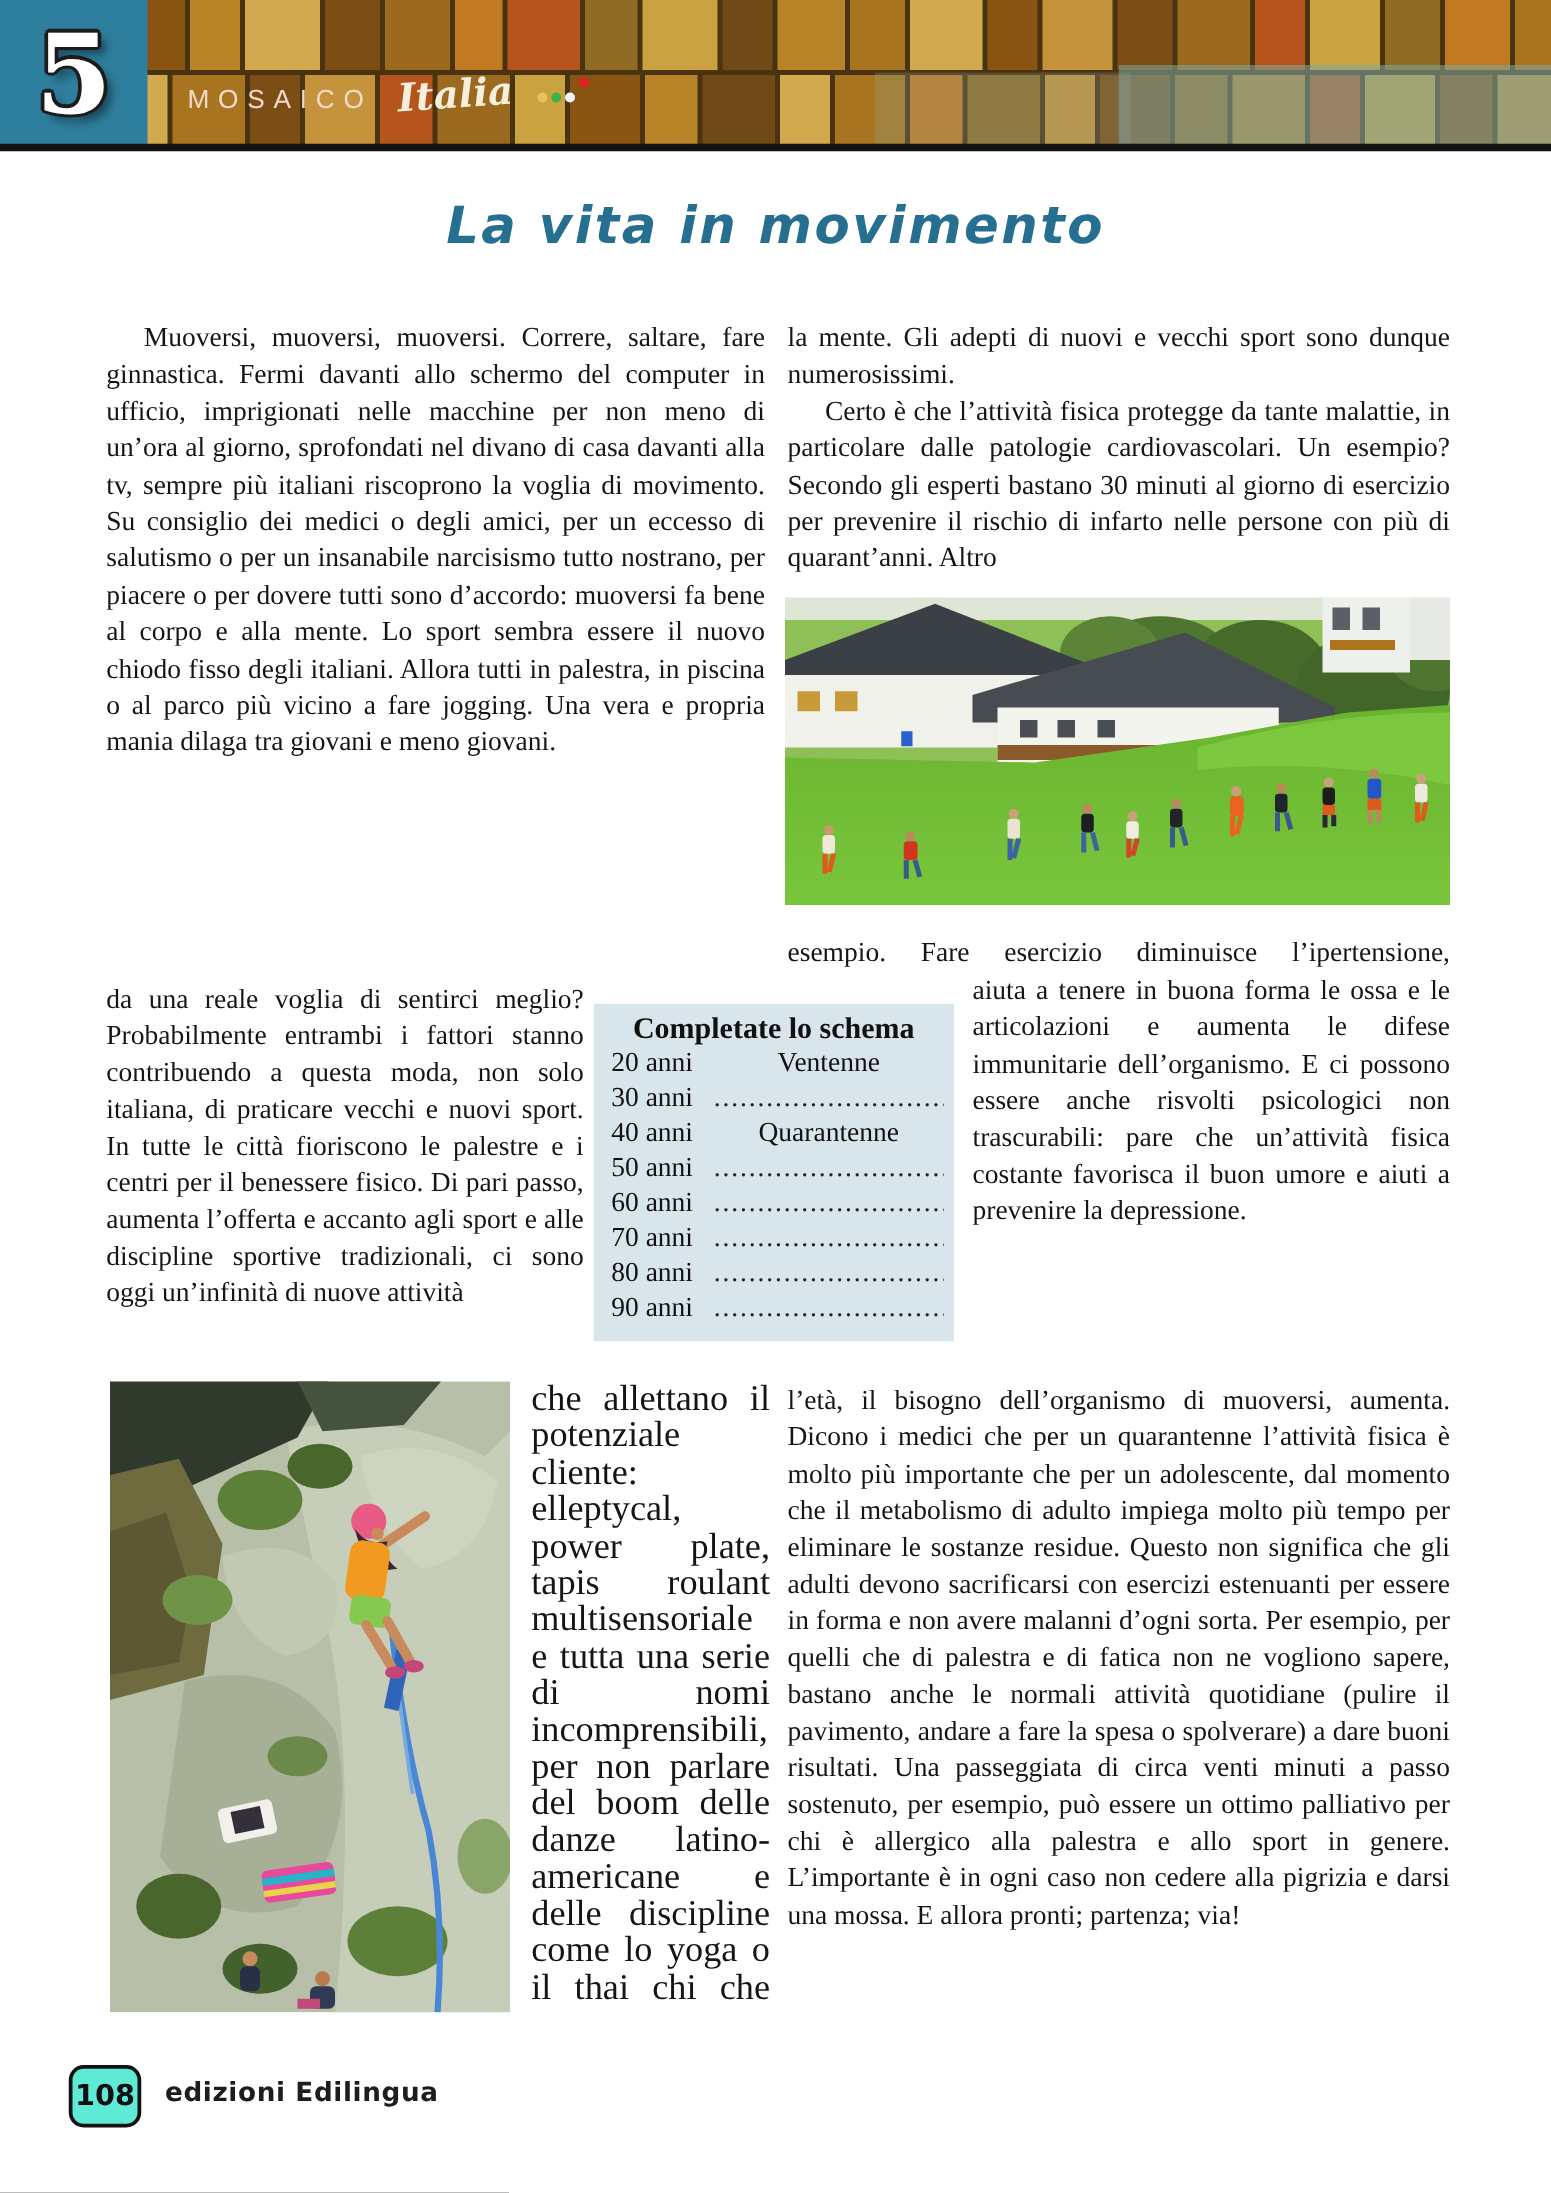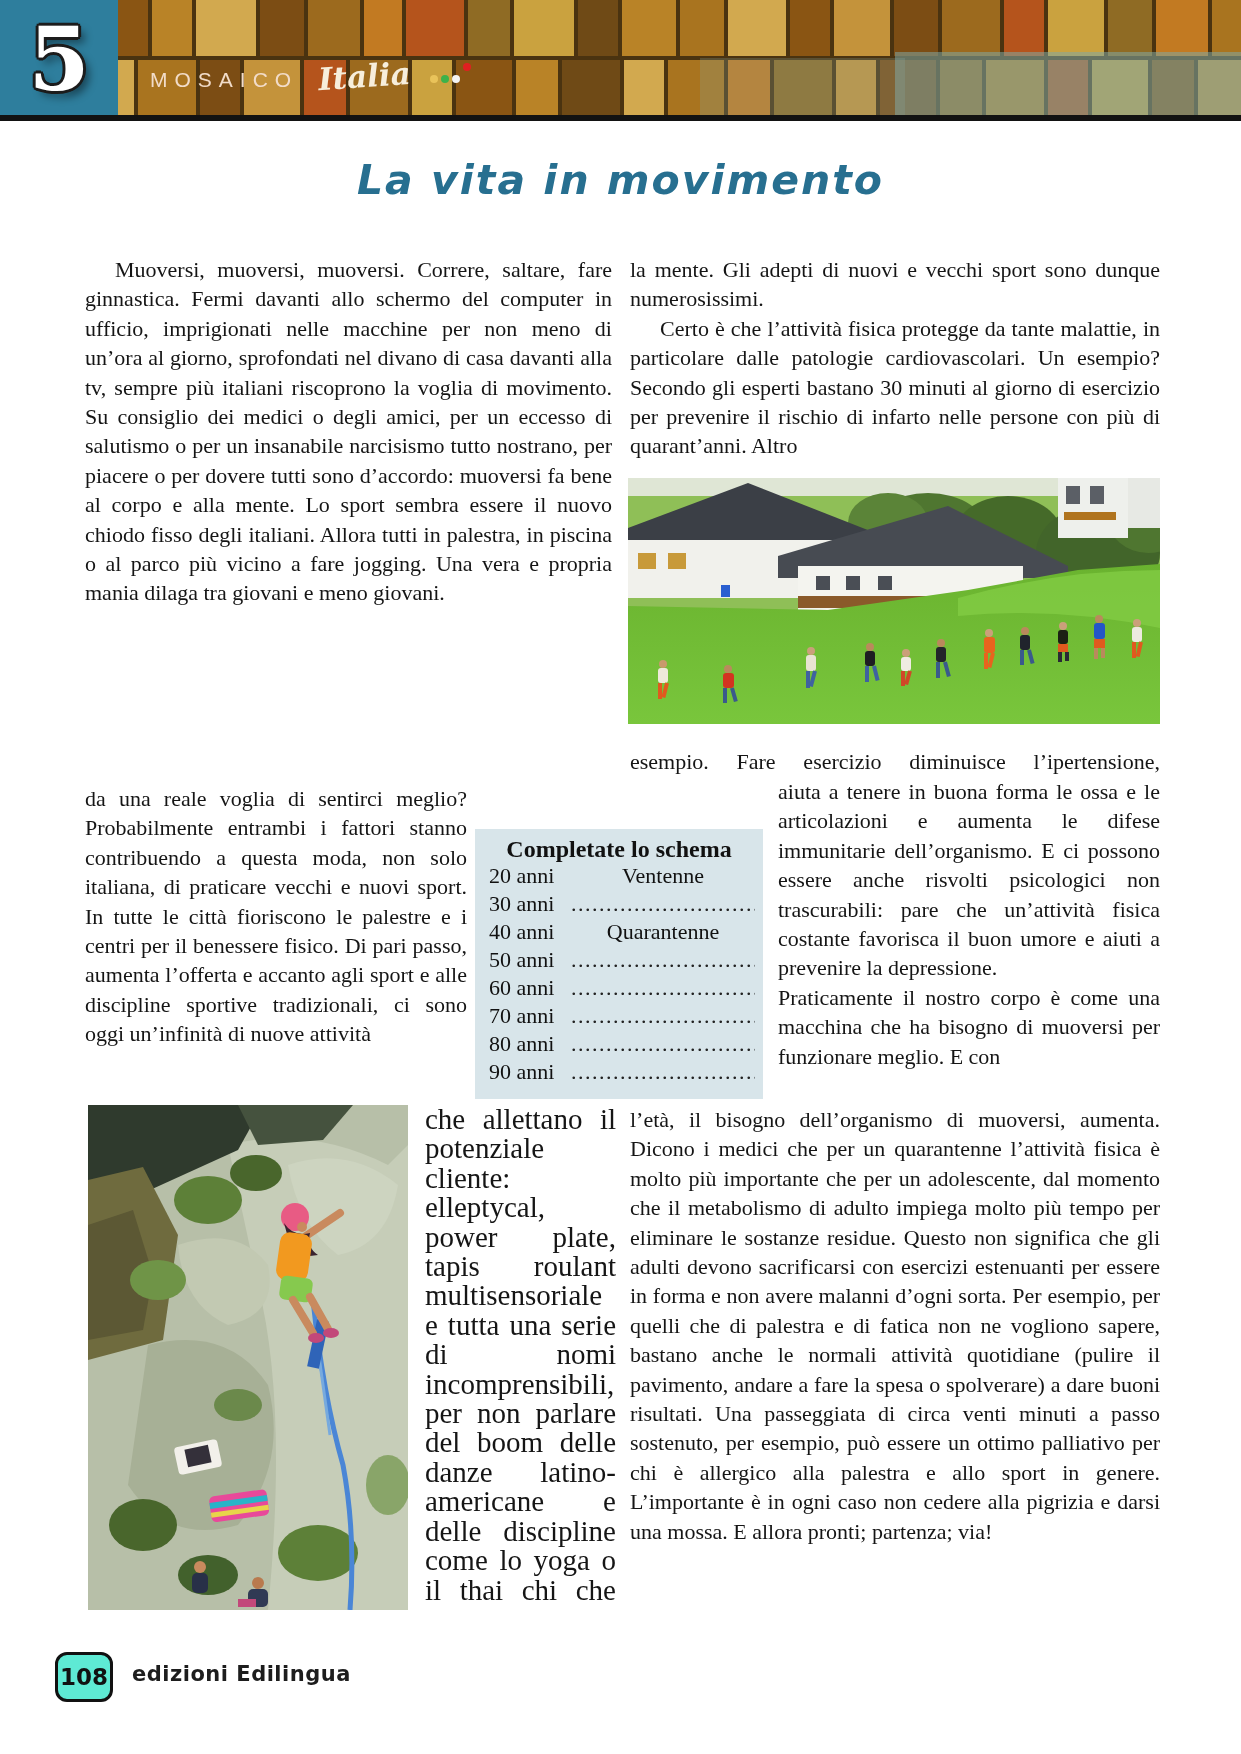--- a/index.html
+++ b/index.html
@@ -37,21 +37,21 @@
   .txt p.ind{text-indent:30px;}
   .blk-l1{left:85px;top:255px;width:527px;height:529px;}
   .blk-l2{left:85px;top:784px;width:382px;height:322px;}
   .blk-m {left:425px;top:1105px;width:191px;height:500px;font-size:29px;}
   .blk-r1{left:630px;top:255px;width:530px;height:208px;}
   .blk-r2{left:630px;top:747px;width:530px;height:30px;text-align-last:justify;}
   .blk-r3{left:778px;top:777px;width:382px;height:328px;}
   .blk-r4{left:630px;top:1105px;width:530px;height:500px;}
 
   
-  .schema-box{position:absolute;left:475px;top:829px;width:288px;height:270px;background:#d8e5ea;}
+  .schema-box{position:absolute;left:475px;top:803px;width:288px;height:270px;background:#d8e5ea;}
   .schema-title{font-family:"Liberation Serif",serif;font-weight:bold;font-size:24px;
                 text-align:center;margin-top:7px;color:#111;}
   .schema-row{display:flex;align-items:baseline;height:28px;padding-left:14px;padding-right:8px;}
   .schema-age{width:82px;flex:0 0 82px;font-size:22px;color:#111;}
   .schema-answer{flex:1;font-size:22px;color:#111;white-space:nowrap;overflow:hidden;}
   .schema-answer.filled{text-align:center;}
   .schema-answer.blank{letter-spacing:1.5px;color:#222;}
 
   
   .photo{position:absolute;overflow:hidden;}
@@ -165,21 +165,20 @@
     <p>la mente. Gli adepti di nuovi e vecchi sport sono dunque numerosissimi.</p>
     <p class="ind">Certo è che l’attività fisica protegge da tante malattie, in particolare dalle patologie cardiovascolari. Un esempio? Secondo gli esperti bastano 30 minuti al giorno di esercizio per prevenire il rischio di infarto nelle persone con più di quarant’anni. Altro</p>
   </div>
 
   <div class="txt blk-r2">
     <p>esempio. Fare esercizio diminuisce l’ipertensione,</p>
   </div>
 
   <div class="txt blk-r3">
     <p>aiuta a tenere in buona forma le ossa e le articolazioni e aumenta le difese immunitarie dell’organismo. E ci possono essere anche risvolti psicologici non trascurabili: pare che un’attività fisica costante favorisca il buon umore e aiuti a prevenire la depressione.</p>
-    <p>Praticamente il nostro corpo è come una macchina che ha bisogno di muoversi per funzionare meglio. E con</p>
   </div>
 
   <div class="txt blk-r4">
     <p>l’età, il bisogno dell’organismo di muoversi, aumenta. Dicono i medici che per un quarantenne l’attività fisica è molto più importante che per un adolescente, dal momento che il metabolismo di adulto impiega molto più tempo per eliminare le sostanze residue. Questo non significa che gli adulti devono sacrificarsi con esercizi estenuanti per essere in forma e non avere malanni d’ogni sorta. Per esempio, per quelli che di palestra e di fatica non ne vogliono sapere, bastano anche le normali attività quotidiane (pulire il pavimento, andare a fare la spesa o spolverare) a dare buoni risultati. Una passeggiata di circa venti minuti a passo sostenuto, per esempio, può essere un ottimo palliativo per chi è allergico alla palestra e allo sport in genere. L’importante è in ogni caso non cedere alla pigrizia e darsi una mossa. E allora pronti; partenza; via!</p>
   </div>
 
   <div class="schema-box">
     <div class="schema-title">Completate lo schema</div>
     <div class="schema-row">
       <span class="schema-age">20 anni</span>

